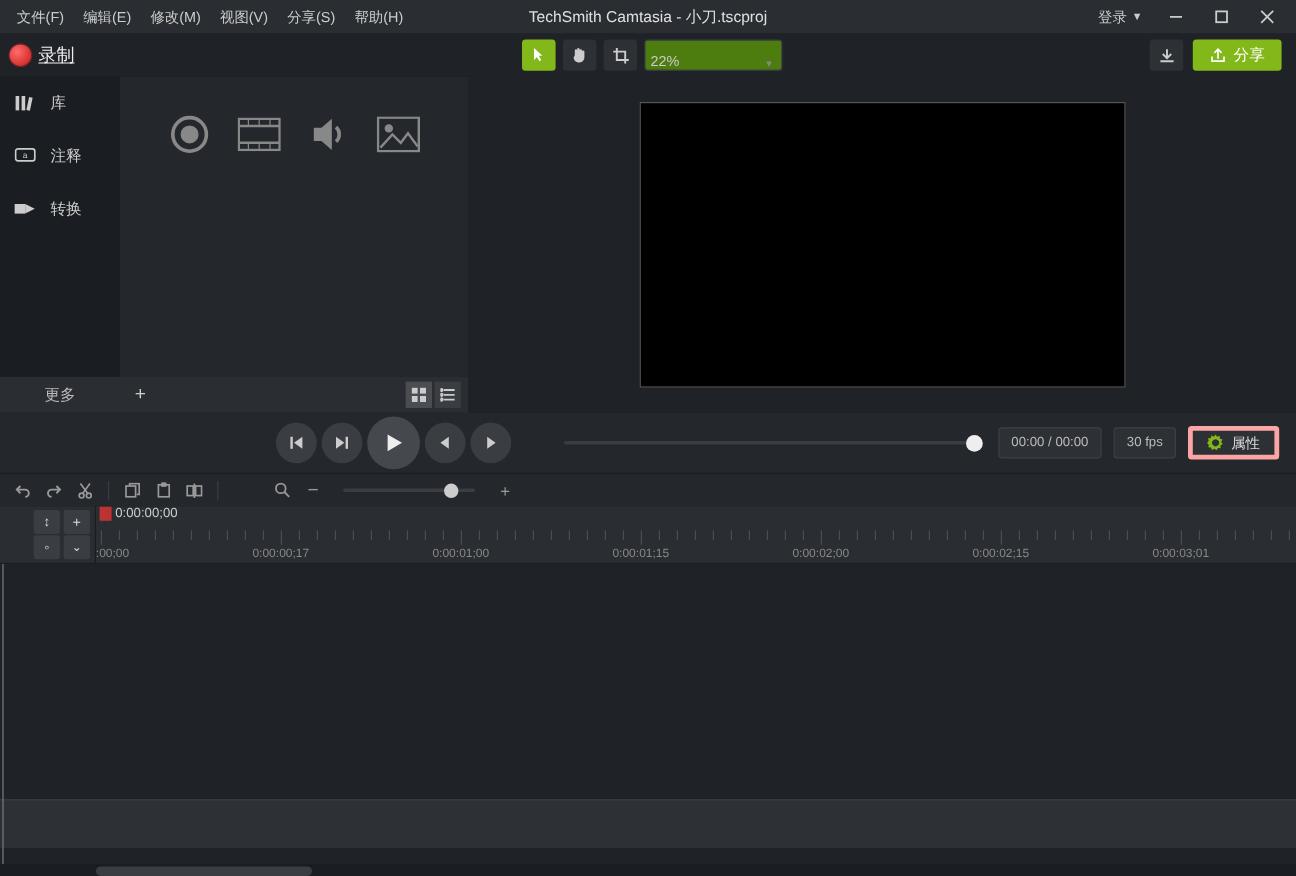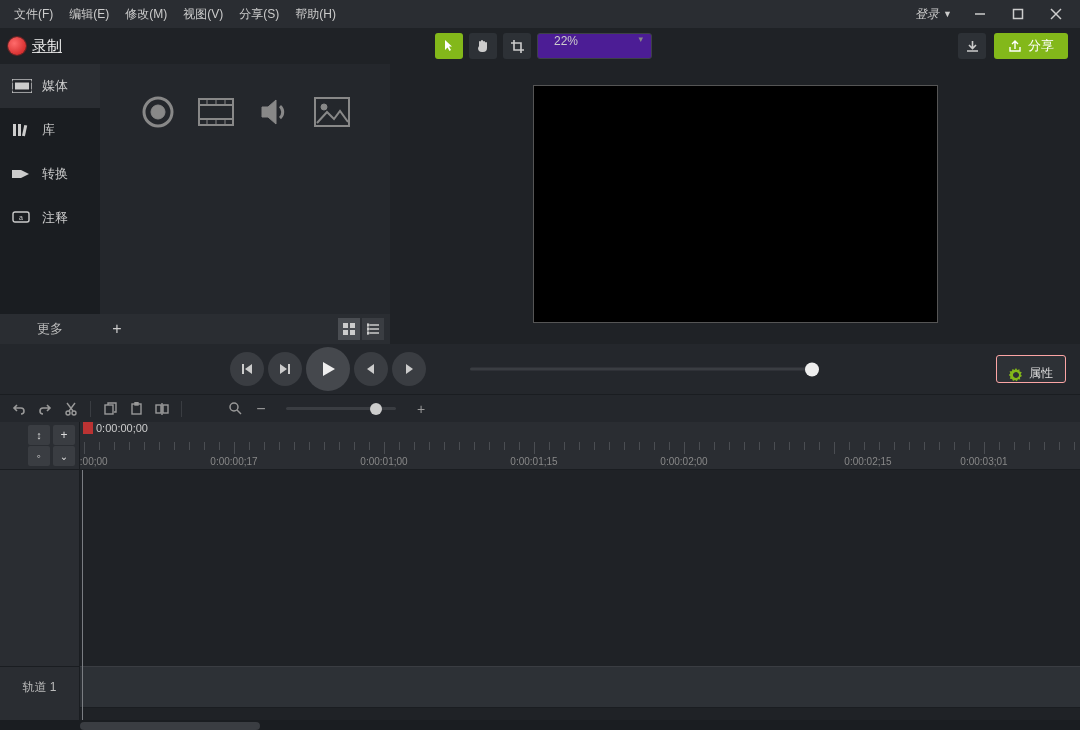--- a/index.html
+++ b/index.html
@@ -3,30 +3,30 @@
 <meta charset="utf-8">
 <style>
 * { margin:0; padding:0; box-sizing:border-box; font-family:"Microsoft YaHei",Arial,sans-serif; user-select:none; }
 body { width:1080px; height:730px; background:#1a1d21; color:#d0d0d0; font-size:12px; overflow:hidden; }
 
 
 .menubar { height:28px; background:#2a2d32; display:flex; align-items:center; padding:0 6px; position:relative; }
 .menubar .mitem { padding:0 8px; line-height:28px; color:#ccc; cursor:pointer; }
 .menubar .title { position:absolute; left:50%; transform:translateX(-50%); color:#e0e0e0; font-size:13px; }
 .menubar .right { margin-left:auto; display:flex; align-items:center; gap:2px; }
-.menubar .login { display:flex; align-items:center; padding:0 8px; cursor:pointer; color:#ccc;font-style:italic; }
+.menubar .login { display:flex; align-items:center; padding:0 8px; cursor:pointer; color:#ccc; }
 .winbtn { width:36px; height:28px; display:flex; align-items:center; justify-content:center; cursor:pointer; }
 
 
 .recordbar { height:36px; background:#1f2226; display:flex; align-items:center; padding:0 8px; gap:8px; }
 .recbtn { display:flex; align-items:center; gap:6px; cursor:pointer; font-size:15px; color:#eee; }
 .recdot { width:18px; height:18px; border-radius:50%; background:radial-gradient(circle at 35% 35%,#ff6b6b,#c81818); box-shadow:0 0 0 1px #6b2424; }
 .tbtn { width:28px; height:26px; display:flex; align-items:center; justify-content:center; background:#2d3136; border-radius:3px; cursor:pointer; }
 .tbtn.active { background:#83b81a; }
-.zoomsel { width:115px; height:26px; background:#4c1d95; border:1px solid #3d4146; border-radius:3px; display:flex; align-items:flex-start; padding:0 16px; color:#ccc; cursor:pointer; position:relative; }
+.zoomsel { width:115px; height:26px; background:#4d7c0f; border:1px solid #3d4146; border-radius:3px; display:flex; align-items:flex-end; padding:0 4px; color:#ccc; cursor:pointer; position:relative; }
 .zoomsel::after { content:"▾"; position:absolute; right:8px; color:#888; font-size:9px; }
 .dlbtn { width:28px; height:26px; background:#2d3136; border-radius:3px; display:flex; align-items:center; justify-content:center; cursor:pointer; margin-left:auto; }
 .sharebtn { height:26px; padding:0 14px; background:#83b81a; border-radius:3px; display:flex; align-items:center; gap:6px; color:#fff; cursor:pointer; font-size:13px; }
 .recordbar .mid { display:flex; align-items:center; gap:6px; position:absolute; left:435px; }
 .recordbar .rightblk { display:flex; align-items:center; gap:8px; position:absolute; right:12px; }
 
 
 .workarea { display:flex; height:280px; background:#1f2226; }
 .lefttabs { width:100px; background:#1a1d21; display:flex; flex-direction:column; }
 .ltab { height:44px; display:flex; align-items:center; gap:10px; padding:0 12px; cursor:pointer; color:#ccc; font-size:13px; }
@@ -52,21 +52,21 @@
 
 .playbar { height:50px; background:#24272c; display:flex; align-items:center; padding:0 14px; position:relative; }
 .pbtns { display:flex; gap:4px; align-items:center; position:absolute; left:230px; }
 .pbtn { width:34px; height:34px; border-radius:50%; background:#3a3d42; display:flex; align-items:center; justify-content:center; cursor:pointer; }
 .pbtn.big { width:44px; height:44px; background:#45484d; }
 .seekbar-wrap { position:absolute; left:470px; right:270px; top:50%; transform:translateY(-50%); }
 .seekbar-wrap .track{ height:3px; background:#3a3d42; border-radius:2px; position:relative;}
 .seekbar-wrap .knob{ position:absolute; right:-2px; top:50%; transform:translate(50%,-50%); width:14px; height:14px; border-radius:50%; background:#eee; }
 .timeinfo { position:absolute; right:100px; display:flex; align-items:center; gap:10px; }
 .timebox { background:#2d3136; border:1px solid #3d4146; height:26px; display:flex; align-items:center; padding:0 10px; border-radius:3px; color:#bbb; font-size:11px; }
-.propbtn { position:absolute; right:14px; height:28px; padding:0 12px; background:#2d3136; border:1px solid #fca5a5; border-radius:3px; display:flex; align-items:flex-end; gap:6px; cursor:pointer; color:#ddd; }
+.propbtn { position:absolute; right:14px; height:28px; padding:0 12px; background:#2d3136; border:4px solid #fca5a5; border-radius:3px; display:flex; align-items:center; gap:6px; cursor:pointer; color:#ddd; }
 
 
 .tltools { height:28px; background:#24272c; border-top:1px solid #1a1d21; display:flex; align-items:center; gap:4px; padding:0 8px; }
 .tlt { width:22px; height:22px; display:flex; align-items:center; justify-content:center; cursor:pointer; color:#999; }
 .zoomtrack { width:110px; height:3px; background:#3a3d42; margin:0 10px; position:relative; border-radius:2px;}
 .zoomknob { position:absolute; left:82%; top:50%; transform:translate(-50%,-50%); width:12px; height:12px; border-radius:50%; background:#ccc; }
 
 
 .timeline { flex:1; background:#24272c; height:310px; display:flex; flex-direction:column; position:relative; }
 .tlheader { height:48px; display:flex; border-bottom:1px solid #1a1d21; }
@@ -95,20 +95,21 @@
 </head>
 <body>
 
 <div class="menubar">
   <div class="mitem">文件(F)</div>
   <div class="mitem">编辑(E)</div>
   <div class="mitem">修改(M)</div>
   <div class="mitem">视图(V)</div>
   <div class="mitem">分享(S)</div>
   <div class="mitem">帮助(H)</div>
+  <div class="title">TechSmith Camtasia - 小刀.tscproj</div>
   <div class="right">
     <div class="login">
       <span>登录</span>
       <span style="margin-left:4px;font-size:9px;">▼</span>
     </div>
     <div class="winbtn">
       <svg width="12" height="12">
           <line x1="1" y1="6" x2="11" y2="6" stroke="#ccc" stroke-width="1.5"></line>
         </svg>
     </div>
@@ -163,58 +164,47 @@
       <svg width="14" height="14" viewBox="0 0 14 14" stroke="#fff" stroke-width="1.4" fill="none">
           <path d="M7 10 V2 M4 5 L7 2 L10 5 M2 8 V12 H12 V8"></path>
         </svg>
       <span>分享</span>
     </div>
   </div>
 </div>
 
 <div class="workarea">
   <div class="lefttabs">
-    <div class="ltab active">
-      <span class="ico">
-        <svg width="20" height="14" viewBox="0 0 20 14">
-            <rect x="0" y="0" width="20" height="14" fill="none" stroke="#ccc" stroke-width="1.4"></rect>
-            <rect x="3" y="3" width="14" height="8" fill="#ccc"></rect>
-            <line x1="0" y1="3" x2="20" y2="3" stroke="#1a1d21"></line>
-            <line x1="0" y1="11" x2="20" y2="11" stroke="#1a1d21"></line>
-          </svg>
-      </span>
-      <span>媒体</span>
-    </div>
     <div class="ltab">
       <span class="ico">
         <svg width="20" height="14" viewBox="0 0 20 14" fill="#ccc">
             <rect x="1" y="1" width="3" height="12"></rect>
             <rect x="6" y="1" width="3" height="12"></rect>
             <rect x="11" y="2" width="3" height="11" transform="rotate(12 12 8)"></rect>
           </svg>
       </span>
       <span>库</span>
     </div>
     <div class="ltab">
       <span class="ico">
+        <svg width="20" height="14" viewBox="0 0 20 14">
+            <rect x="1" y="1" width="16" height="10" rx="2" fill="none" stroke="#ccc" stroke-width="1.4"></rect>
+            <text x="9" y="9" text-anchor="middle" fill="#ccc" font-size="7">a</text>
+          </svg>
+      </span>
+      <span>注释</span>
+    </div>
+    <div class="ltab">
+      <span class="ico">
         <svg width="20" height="14" viewBox="0 0 20 14" fill="#ccc">
             <rect x="0" y="3" width="9" height="8"></rect>
             <polygon points="9,3 17,7 9,11"></polygon>
           </svg>
       </span>
       <span>转换</span>
-    </div>
-    <div class="ltab">
-      <span class="ico">
-        <svg width="20" height="14" viewBox="0 0 20 14">
-            <rect x="1" y="1" width="16" height="10" rx="2" fill="none" stroke="#ccc" stroke-width="1.4"></rect>
-            <text x="9" y="9" text-anchor="middle" fill="#ccc" font-size="7">a</text>
-          </svg>
-      </span>
-      <span>注释</span>
     </div>
     <div class="morebtn">更多</div>
   </div>
 
   <div class="mediapanel">
     <div class="bigicons">
       <span class="bigico">
         <svg width="36" height="36" viewBox="0 0 36 36">
             <circle cx="18" cy="18" r="14" stroke="#888" stroke-width="3" fill="none"></circle>
             <circle cx="18" cy="18" r="7" fill="#888"></circle>
@@ -304,20 +294,24 @@
     <div class="pbtn">
       <svg width="12" height="12" viewBox="0 0 12 12" fill="#ccc">
           <polygon points="3,1 10,6 3,11"></polygon>
         </svg>
     </div>
   </div>
   <div class="seekbar-wrap">
     <div class="track">
         <div class="knob"></div>
       </div>
+  </div>
+  <div class="timeinfo">
+    <div class="timebox">00:00 / 00:00</div>
+    <div class="timebox">30 fps</div>
   </div>
   <div class="propbtn">
     <svg width="14" height="14" viewBox="0 0 14 14" fill="#83b81a">
         <path d="M7 0 L8.2 1.9 L10.4 1.3 L10.6 3.6 L12.8 4.3 L11.6 6.3 L13 8.1 L11 9.2 L11.2 11.5 L9 11.3 L7.8 13.3 L6 12 L4 13 L3.1 10.9 L0.9 10.8 L1.4 8.6 L-0.3 7.1 L1.3 5.5 L0.6 3.3 L2.9 3.2 L3.5 1 L5.6 1.9 Z M7 4 a3 3 0 1 0 0.01 0 Z"></path>
       </svg>
     <span>属性</span>
   </div>
 </div>
 
 <div class="tltools">
@@ -441,21 +435,21 @@
           <div class="tick" style="left: 619px;"></div>
           <div class="tick" style="left: 634px;"></div>
           <div class="tick" style="left: 649px;"></div>
           <div class="tick" style="left: 664px;"></div>
           <div class="tick" style="left: 679px;"></div>
           <div class="tick" style="left: 694px;"></div>
           <div class="tick" style="left: 709px;"></div>
           <div class="tick" style="left: 724px;"></div>
           <div class="tick" style="left: 739px;"></div>
           <div class="tick maj" style="left: 754px;"></div>
-          <div class="ticklabel" style="left: 788px;">0:00:02;15</div>
+          <div class="ticklabel" style="left: 754px;">0:00:02;15</div>
           <div class="tick" style="left: 769px;"></div>
           <div class="tick" style="left: 784px;"></div>
           <div class="tick" style="left: 799px;"></div>
           <div class="tick" style="left: 814px;"></div>
           <div class="tick" style="left: 829px;"></div>
           <div class="tick" style="left: 844px;"></div>
           <div class="tick" style="left: 859px;"></div>
           <div class="tick" style="left: 874px;"></div>
           <div class="tick" style="left: 889px;"></div>
           <div class="tick maj" style="left: 904px;"></div>
@@ -463,25 +457,20 @@
           <div class="tick" style="left: 919px;"></div>
           <div class="tick" style="left: 934px;"></div>
           <div class="tick" style="left: 949px;"></div>
           <div class="tick" style="left: 964px;"></div>
           <div class="tick" style="left: 979px;"></div>
           <div class="tick" style="left: 994px;"></div>
         </div>
     </div>
   </div>
   <div class="tlbody">
-    <div class="trackside">
-      <div class="spacer"></div>
-      <div class="trackrow">轨道 1</div>
-      <div style="height:12px;"></div>
-    </div>
     <div class="trackcanvas">
       <div class="trackstrip"></div>
       <div class="playline"></div>
     </div>
   </div>
   <div class="hscroll">
     <div class="thumb"></div>
   </div>
 </div>
 

